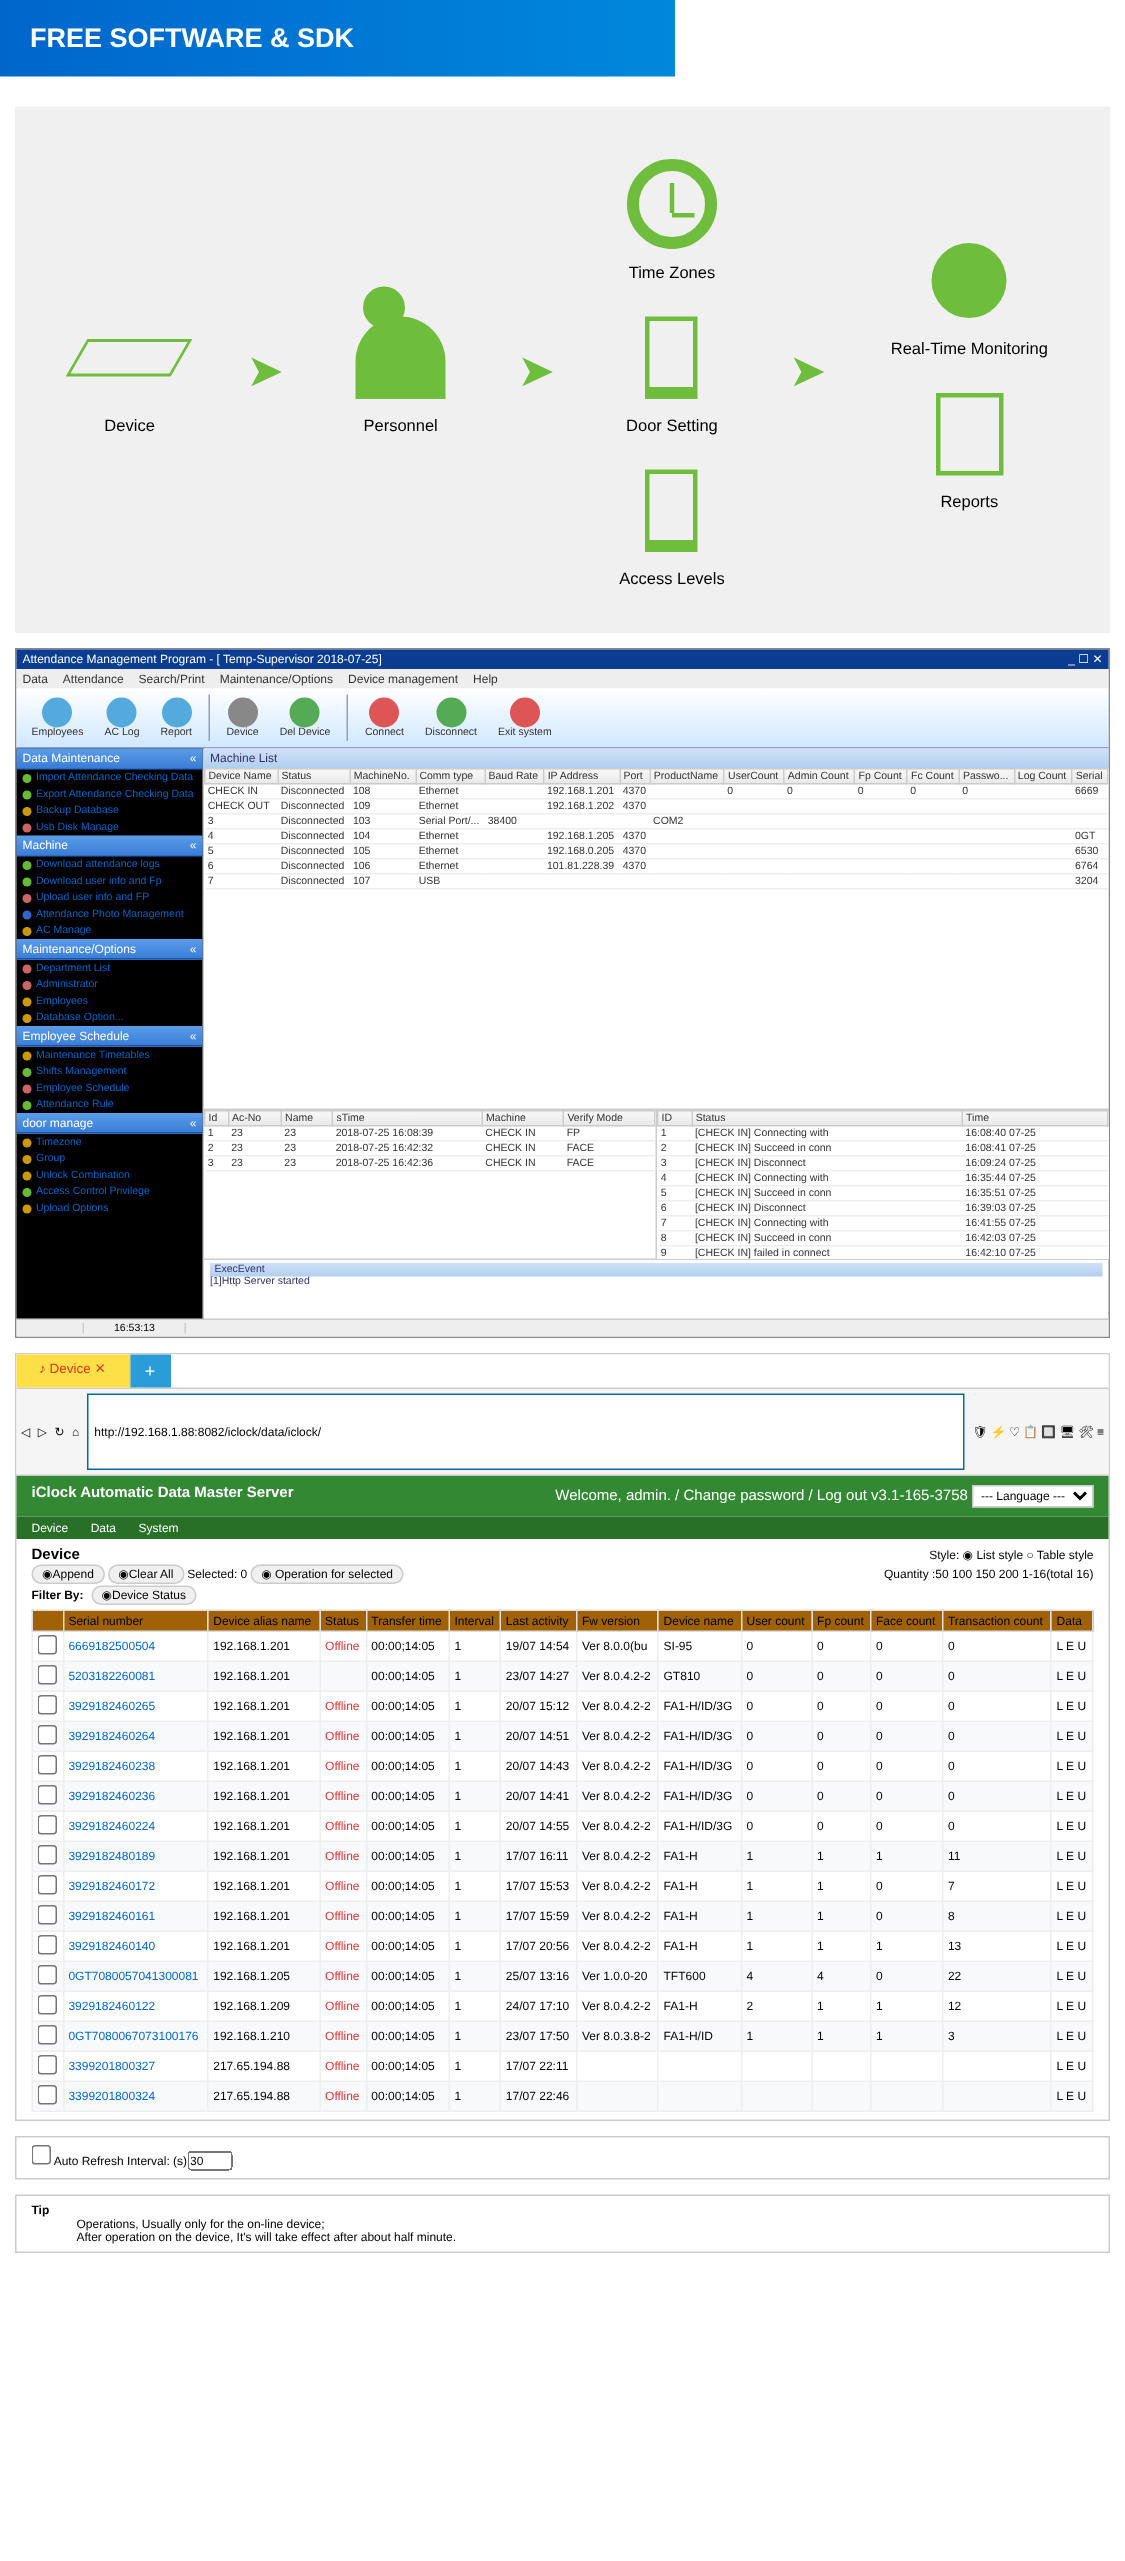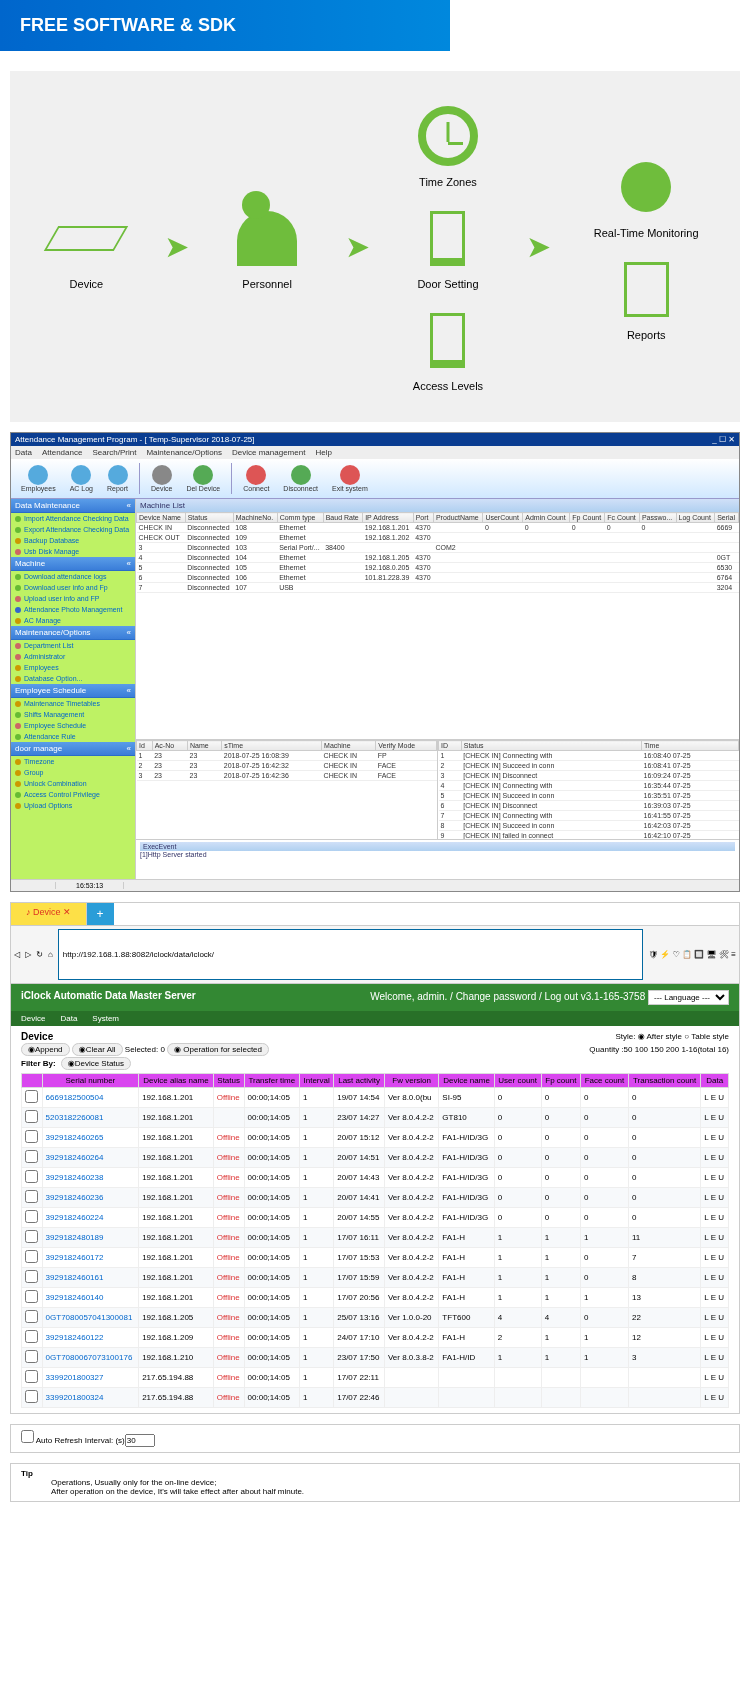--- a/index.html
+++ b/index.html
@@ -21,21 +21,21 @@
 .monitor-icon{width:50px;height:50px;background:#6fbd3c;border-radius:50%}
 .report-icon{width:45px;height:55px;border:3px solid #6fbd3c}
 .app1{border:1px solid #888;margin:10px;font-size:8px}
 .app1-title{background:#0a3d91;color:#fff;padding:2px 4px;display:flex;justify-content:space-between}
 .app1-menu{background:#eee;padding:2px 4px;color:#333;font-size:8px}
 .app1-menu span{margin-right:10px}
 .app1-toolbar{background:linear-gradient(#fff,#d0e8ff);padding:4px;display:flex;gap:2px;border-bottom:1px solid #99c}
 .tb-btn{text-align:center;padding:2px 6px;font-size:7px;color:#333}
 .tb-btn-icon{width:20px;height:20px;margin:0 auto;border-radius:50%}
 .app1-body{display:flex;height:380px}
-.sidebar{width:125px;background:#bef264;border-right:1px solid #ccc}
+.sidebar{width:125px;background:#000000;border-right:1px solid #ccc}
 .sb-header{background:linear-gradient(#5a9de8,#3a7dd8);color:#fff;padding:2px 4px;font-size:8px;border-bottom:1px solid #2a6dc8;display:flex;justify-content:space-between}
 .sb-item{padding:2px 4px;font-size:7px;color:#0066cc;display:flex;align-items:center;gap:3px}
 .sb-bullet{width:6px;height:6px;border-radius:50%;display:inline-block}
 .main-area{flex:1;display:flex;flex-direction:column}
 .ml-header{background:linear-gradient(#d0e0f8,#b0d0f0);padding:2px 4px;font-size:8px;color:#336}
 .grid{flex:1;overflow:auto;background:#fff}
 .grid table{width:100%;border-collapse:collapse;font-size:7px}
 .grid th{background:linear-gradient(#f8f8f8,#e8e8e8);border:1px solid #ccc;padding:1px 2px;text-align:left;font-weight:normal;color:#333}
 .grid td{border-bottom:1px solid #eee;padding:1px 2px;color:#333}
 .bottom-split{display:flex;height:100px;border-top:1px solid #ccc}
@@ -51,21 +51,21 @@
 .app2-addr{background:#f5f5f5;padding:3px;display:flex;align-items:center;gap:5px;border-bottom:1px solid #ccc}
 .addr-input{flex:1;background:#fff;border:1px solid #0369a1;padding:20px 4px;font-size:8px}
 .app2-header{background:#338833;color:#fff;padding:6px 10px;display:flex;justify-content:space-between;font-size:10px}
 .app2-nav{background:#287028;color:#fff;padding:3px 10px;font-size:8px}
 .app2-nav span{margin-right:15px}
 .dev-section{padding:5px 10px}
 .dev-bar{display:flex;justify-content:space-between;align-items:center;margin-bottom:3px}
 .dev-btn{background:#f0f0f0;border:1px solid #ccc;padding:1px 6px;border-radius:8px;font-size:8px;cursor:pointer}
 .filter-row{display:flex;align-items:center;gap:5px;margin-bottom:3px}
 .dev-table{width:100%;border-collapse:collapse;font-size:8px}
-.dev-table th{background:#d946ef;border:1px solid #ddd;padding:2px 3px;text-align:center;font-weight:normal}
+.dev-table th{background:#a16207;border:1px solid #ddd;padding:2px 3px;text-align:left;font-weight:normal}
 .dev-table td{border:1px solid #eee;padding:2px 3px}
 .dev-table tr:nth-child(odd) td{background:#f7f9fb}
 .offline{color:#d33}
 .tip-box{margin:10px;border:1px solid #ccc;padding:5px 10px;font-size:8px}
 .auto-refresh{margin:10px;border:1px solid #ccc;padding:5px 10px;font-size:8px}
 .lang-sel{background:#fff;border:1px solid #ccc;padding:1px;font-size:8px}
 </style>
 </head>
 <body>
 
@@ -437,21 +437,21 @@
     <span>🛡 ⚡ ♡ 📋 🔲 🖥 🛠 ≡</span>
   </div>
   <div class="app2-header">
     <span style="font-weight:bold">iClock Automatic Data Master Server</span>
     <span><span>Welcome, admin. / Change password / Log out  v3.1-165-3758</span> <select class="lang-sel"><option>--- Language ---</option></select></span>
   </div>
   <div class="app2-nav" id="app2-nav"><span>Device</span><span>Data</span><span>System</span></div>
   <div class="dev-section">
     <div class="dev-bar">
       <b style="font-size:10px">Device</b>
-      <span><span>Style:</span> ◉ <span>After style</span> ○ <span>Table style</span></span>
+      <span><span>Style:</span> ◉ <span>List style</span> ○ <span>Table style</span></span>
     </div>
     <div class="dev-bar">
       <span>
         <span class="dev-btn">◉<span>Append</span></span>
         <span class="dev-btn">◉<span>Clear All</span></span>
         <span>Selected: 0</span>
         <span class="dev-btn">◉ <span>Operation for selected</span></span>
       </span>
       <span>Quantity :50 100 150 200   1-16(total 16)</span>
     </div>

